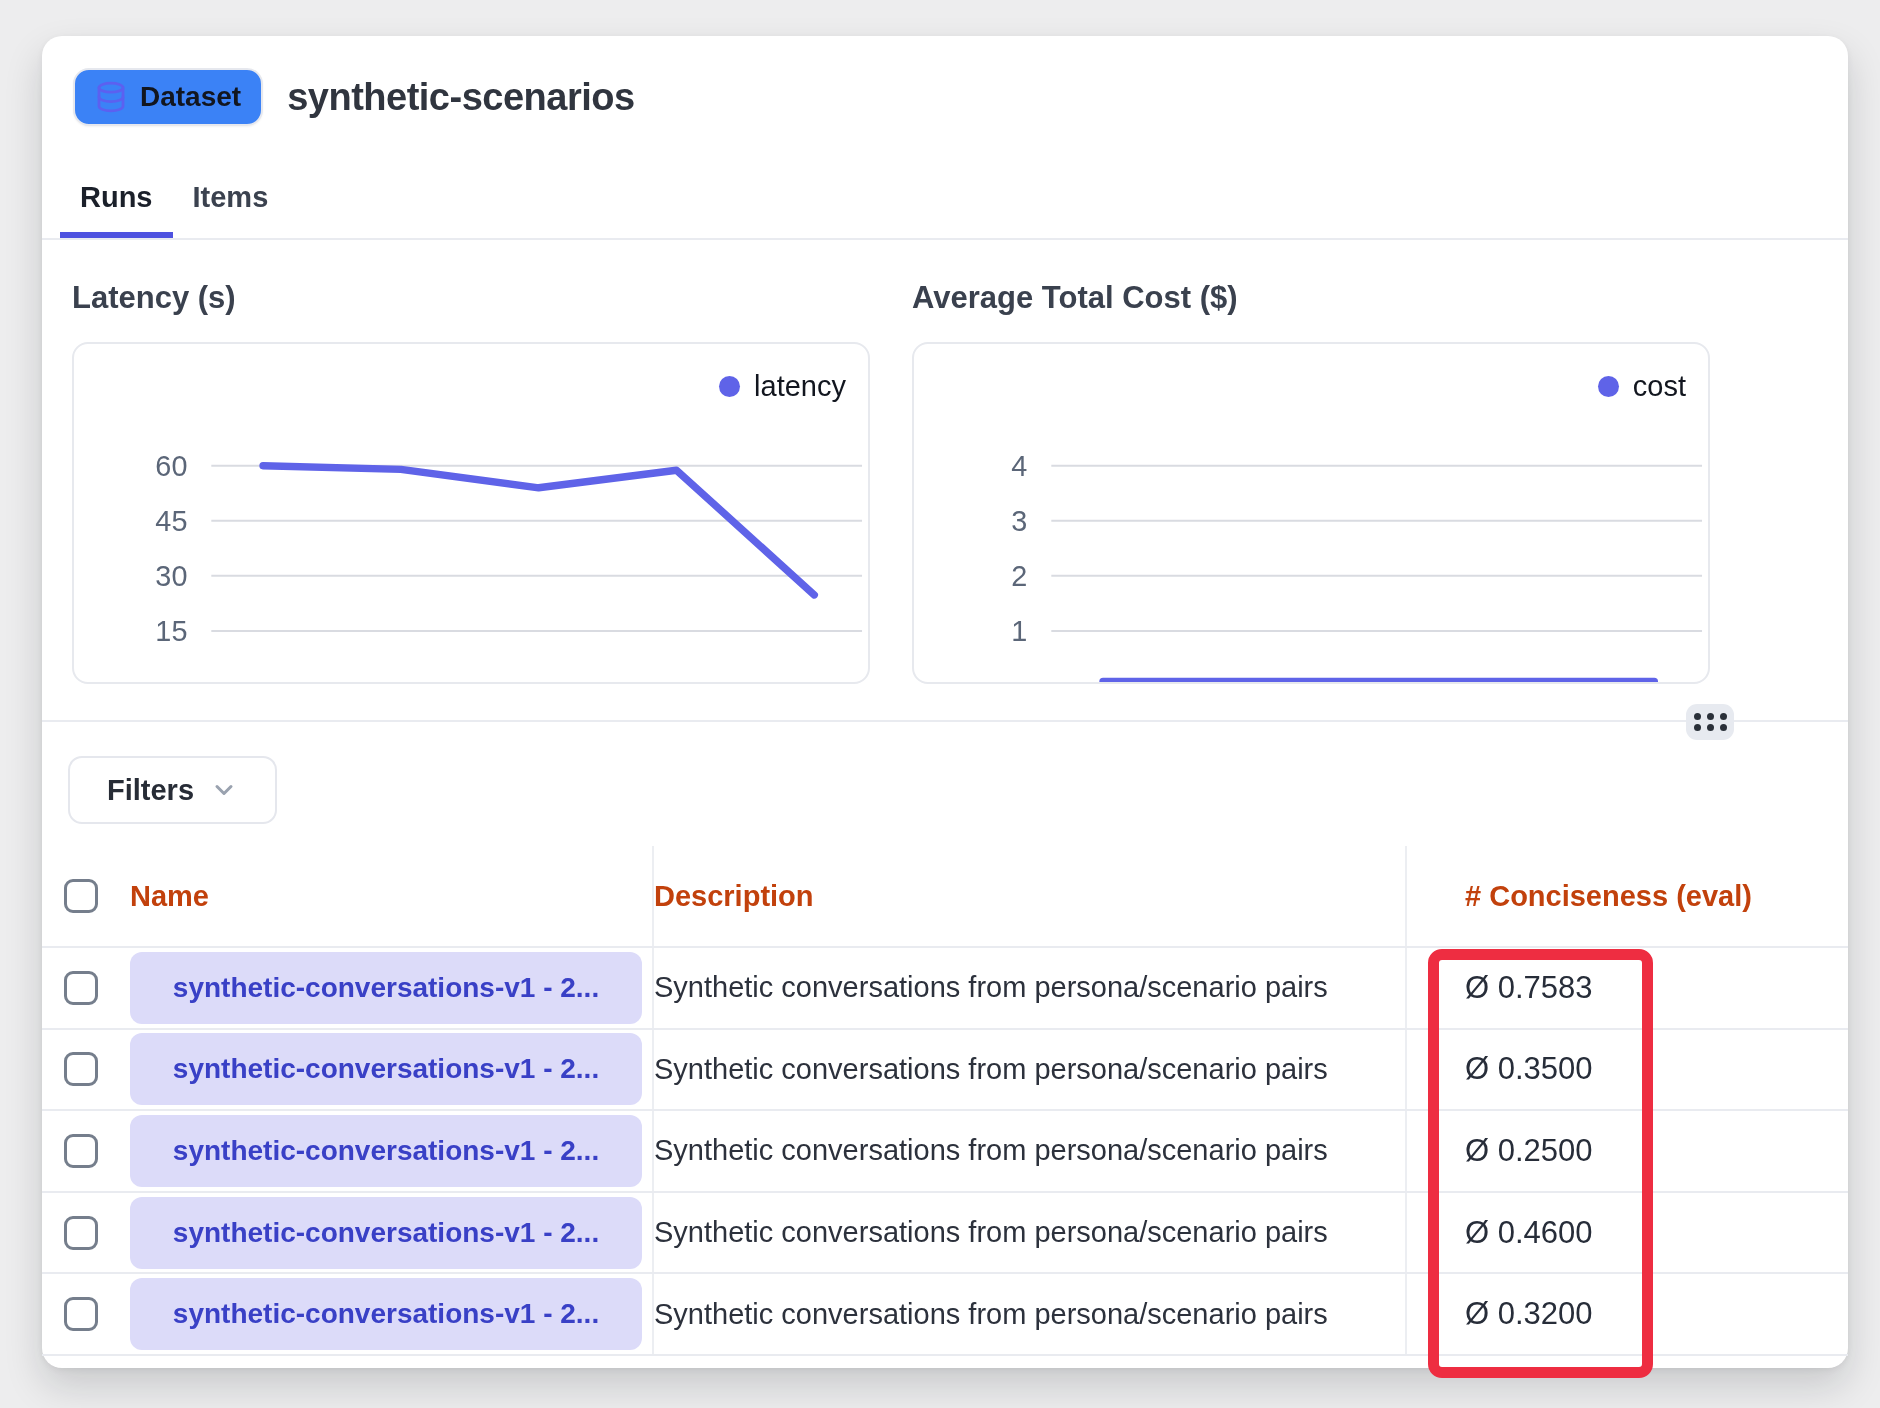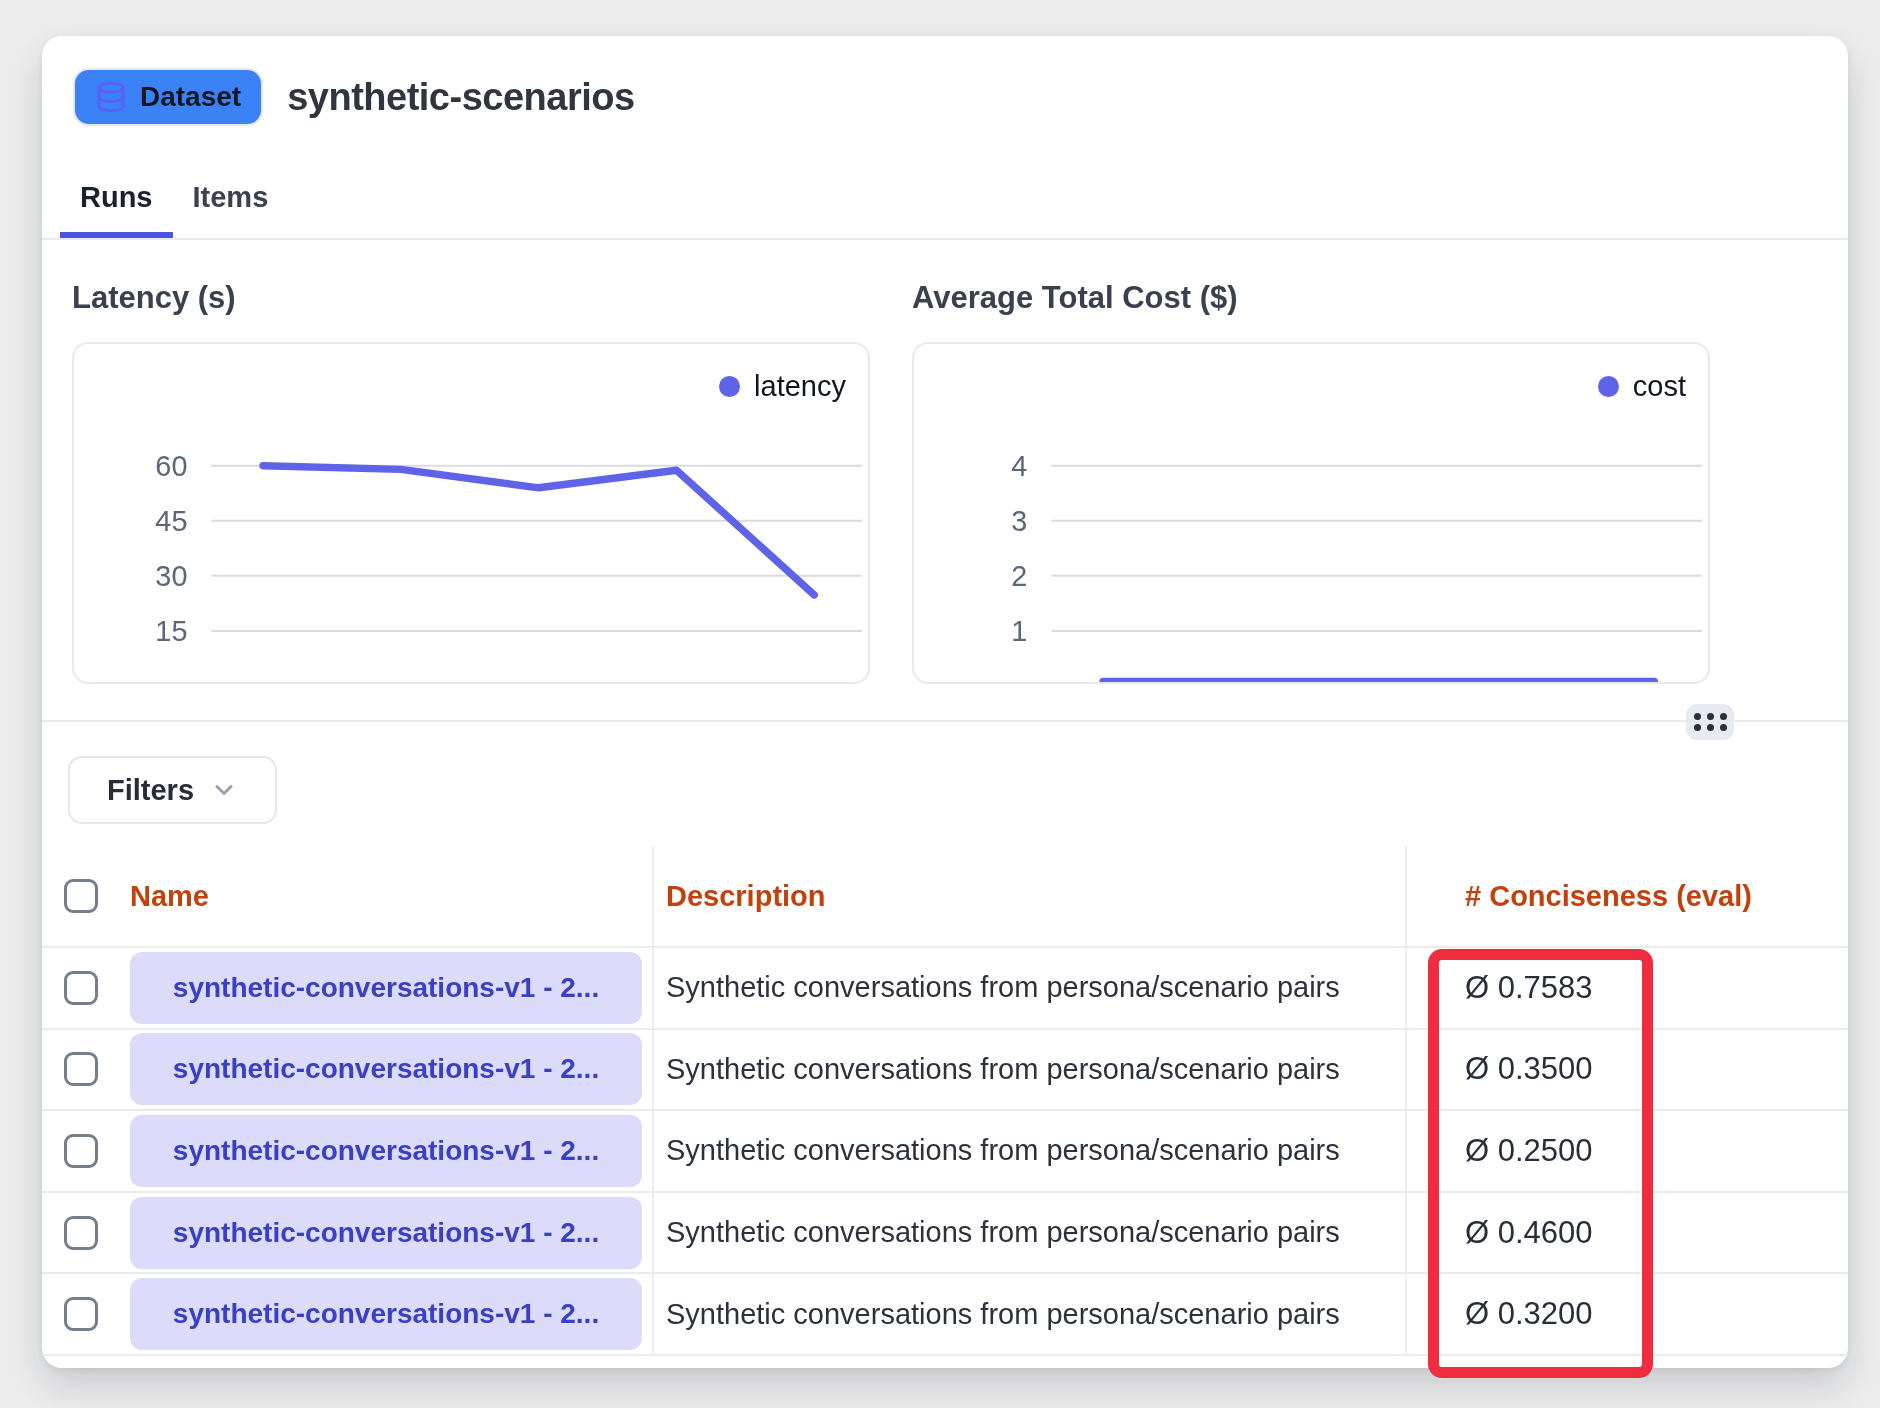--- a/index.html
+++ b/index.html
@@ -61,21 +61,21 @@
     display:flex;align-items:center;justify-content:center;gap:16px;
     font-family:inherit;font-size:29px;font-weight:600;color:#272c36;cursor:pointer;margin-left:8px;
   }
   
   .table{position:absolute;left:0;top:810px;width:100%;}
   .thead{display:flex;align-items:center;height:102px;box-sizing:border-box;border-bottom:2px solid #e9ebf0;}
   .row{display:flex;align-items:center;height:81.6px;box-sizing:border-box;border-bottom:2px solid #e9ebf0;}
   .col-select{width:88px;flex:none;box-sizing:border-box;padding-left:22px;display:flex;align-items:center;}
   .col-name{width:522px;flex:none;display:flex;align-items:center;}
   .col-desc{width:753px;flex:none;box-sizing:border-box;border-left:2px solid #eceef2;
-    padding-left:12px;align-self:stretch;display:flex;align-items:center;}
+    padding-left:0;align-self:stretch;display:flex;align-items:center;}
   .col-score{flex:1;box-sizing:border-box;border-left:2px solid #eceef2;
     padding-left:58px;align-self:stretch;display:flex;align-items:center;}
   .th{font-size:29px;font-weight:600;color:#c2410c;}
   .checkbox{width:34px;height:34px;box-sizing:border-box;border:3px solid #757e8c;border-radius:9px;background:#fff;cursor:pointer;}
   .pill{
     width:512px;height:72px;box-sizing:border-box;display:flex;align-items:center;justify-content:center;
     background:#dcdbf9;border-radius:12px;color:#3940c6;font-weight:700;font-size:28px;
     white-space:nowrap;cursor:pointer;
   }
   .desc-text{font-size:29px;color:#2c313c;}

